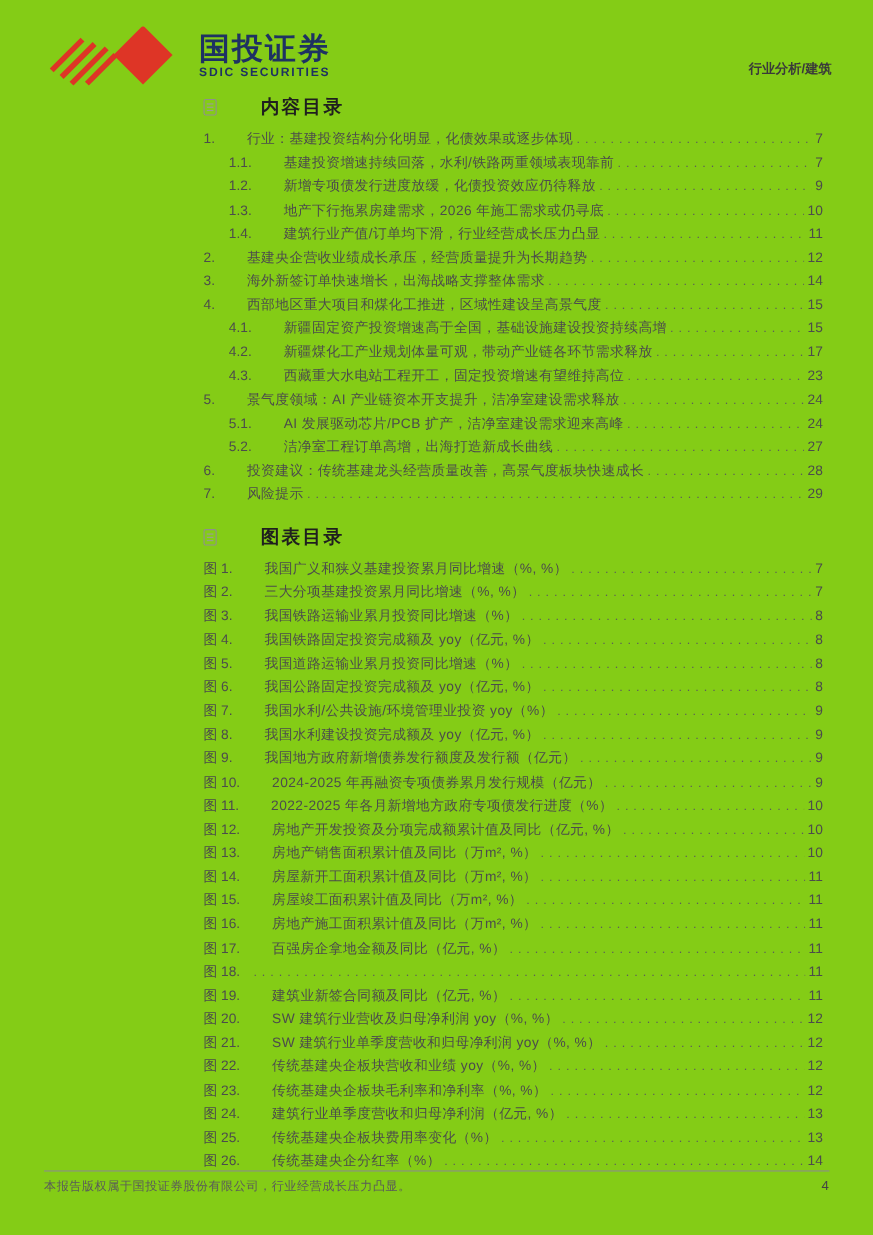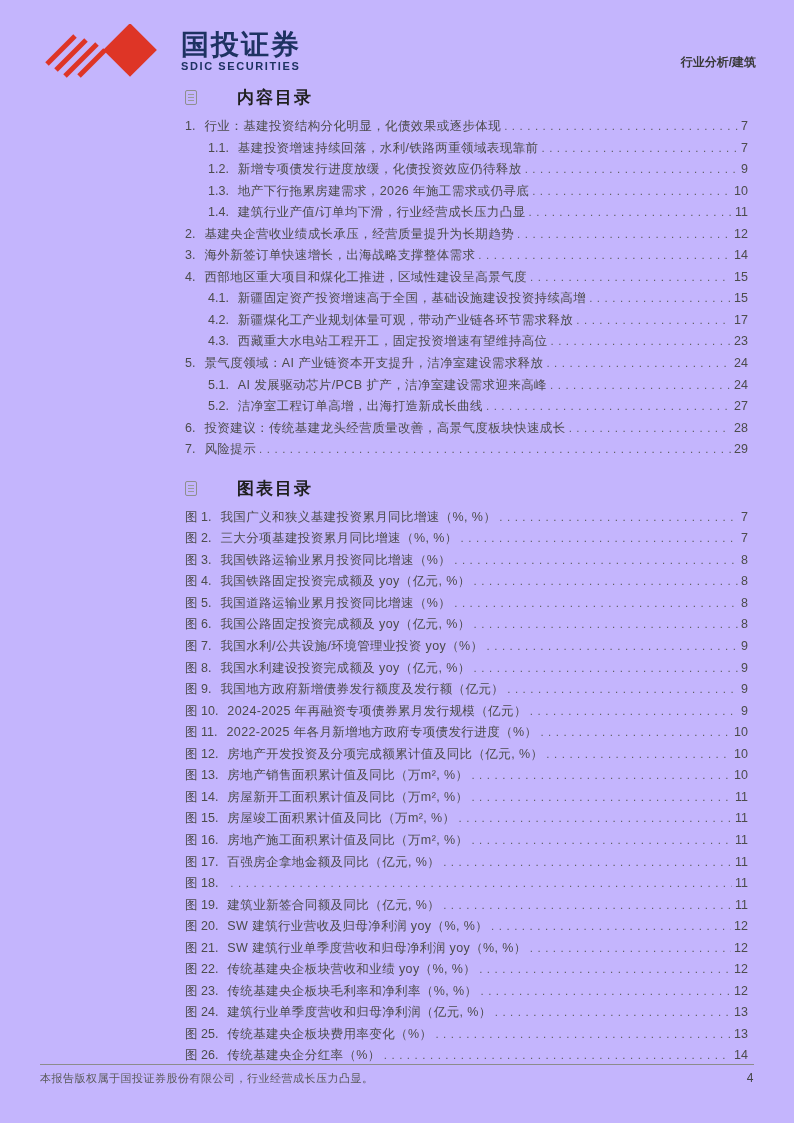--- a/index.html
+++ b/index.html
@@ -1,17 +1,17 @@
 <!DOCTYPE html>
 <html><head>
 <meta charset="utf-8">
 <style>
   html,body{margin:0;padding:0;background:#e9e9e9;}
   .page{
-    position:relative;width:794px;height:1123px;margin:0 auto;background:#c4b5fd;
+    position:relative;width:794px;height:1123px;margin:0 auto;background:#84cc16;
     font-family:"Liberation Sans","DejaVu Sans",sans-serif;overflow:hidden;
   }
   
   .logo{position:absolute;left:45px;top:24px;display:flex;align-items:center;}
   .logo-mark{width:128px;height:54px;}
   .logo-text{margin-left:8px;display:flex;flex-direction:column;justify-content:center;}
   .logo-cn{font-size:28px;font-weight:bold;color:#1e3262;letter-spacing:2px;line-height:30px;}
   .logo-en{font-size:11px;font-weight:bold;color:#1e3262;letter-spacing:1.6px;line-height:13px;}
   .header-right{
     position:absolute;right:38px;top:54px;font-size:12px;font-weight:bold;color:#3a3a3a;margin-left:24px;
@@ -29,21 +29,21 @@
   }
   .section-title{font-size:17px;font-weight:bold;color:#1f1f1f;letter-spacing:2px;}
   
   .list{width:100%;}
   .row{
     display:flex;align-items:baseline;font-size:12.5px;color:#4c4c4c;
     line-height:21.55px;height:21.55px;white-space:nowrap;
   }
   .row.lvl2{padding-left:23px;}
   .num{flex:0 0 auto;margin-right:9px;}
-  .ttl{flex:0 0 auto;letter-spacing:0.4px;}
+  .ttl{flex:0 0 auto;letter-spacing:0.4px;margin-left:20px;}
   .dots{
     flex:1 1 auto;overflow:hidden;white-space:nowrap;margin:0 3px;
     color:#5c5c5c;font-size:11.5px;letter-spacing:4.5px;
   }
   .dots::after{content:"..................................................................................................................................";}
   .pg{flex:0 0 auto;text-align:right;color:#4c4c4c;font-size:12.5px;}
   
   .footer-line{position:absolute;left:40px;right:40px;top:1064px;border-top:1px solid #8c8c8c;}
   .footer{
     position:absolute;left:40px;right:40px;top:1071px;display:flex;justify-content:space-between;

